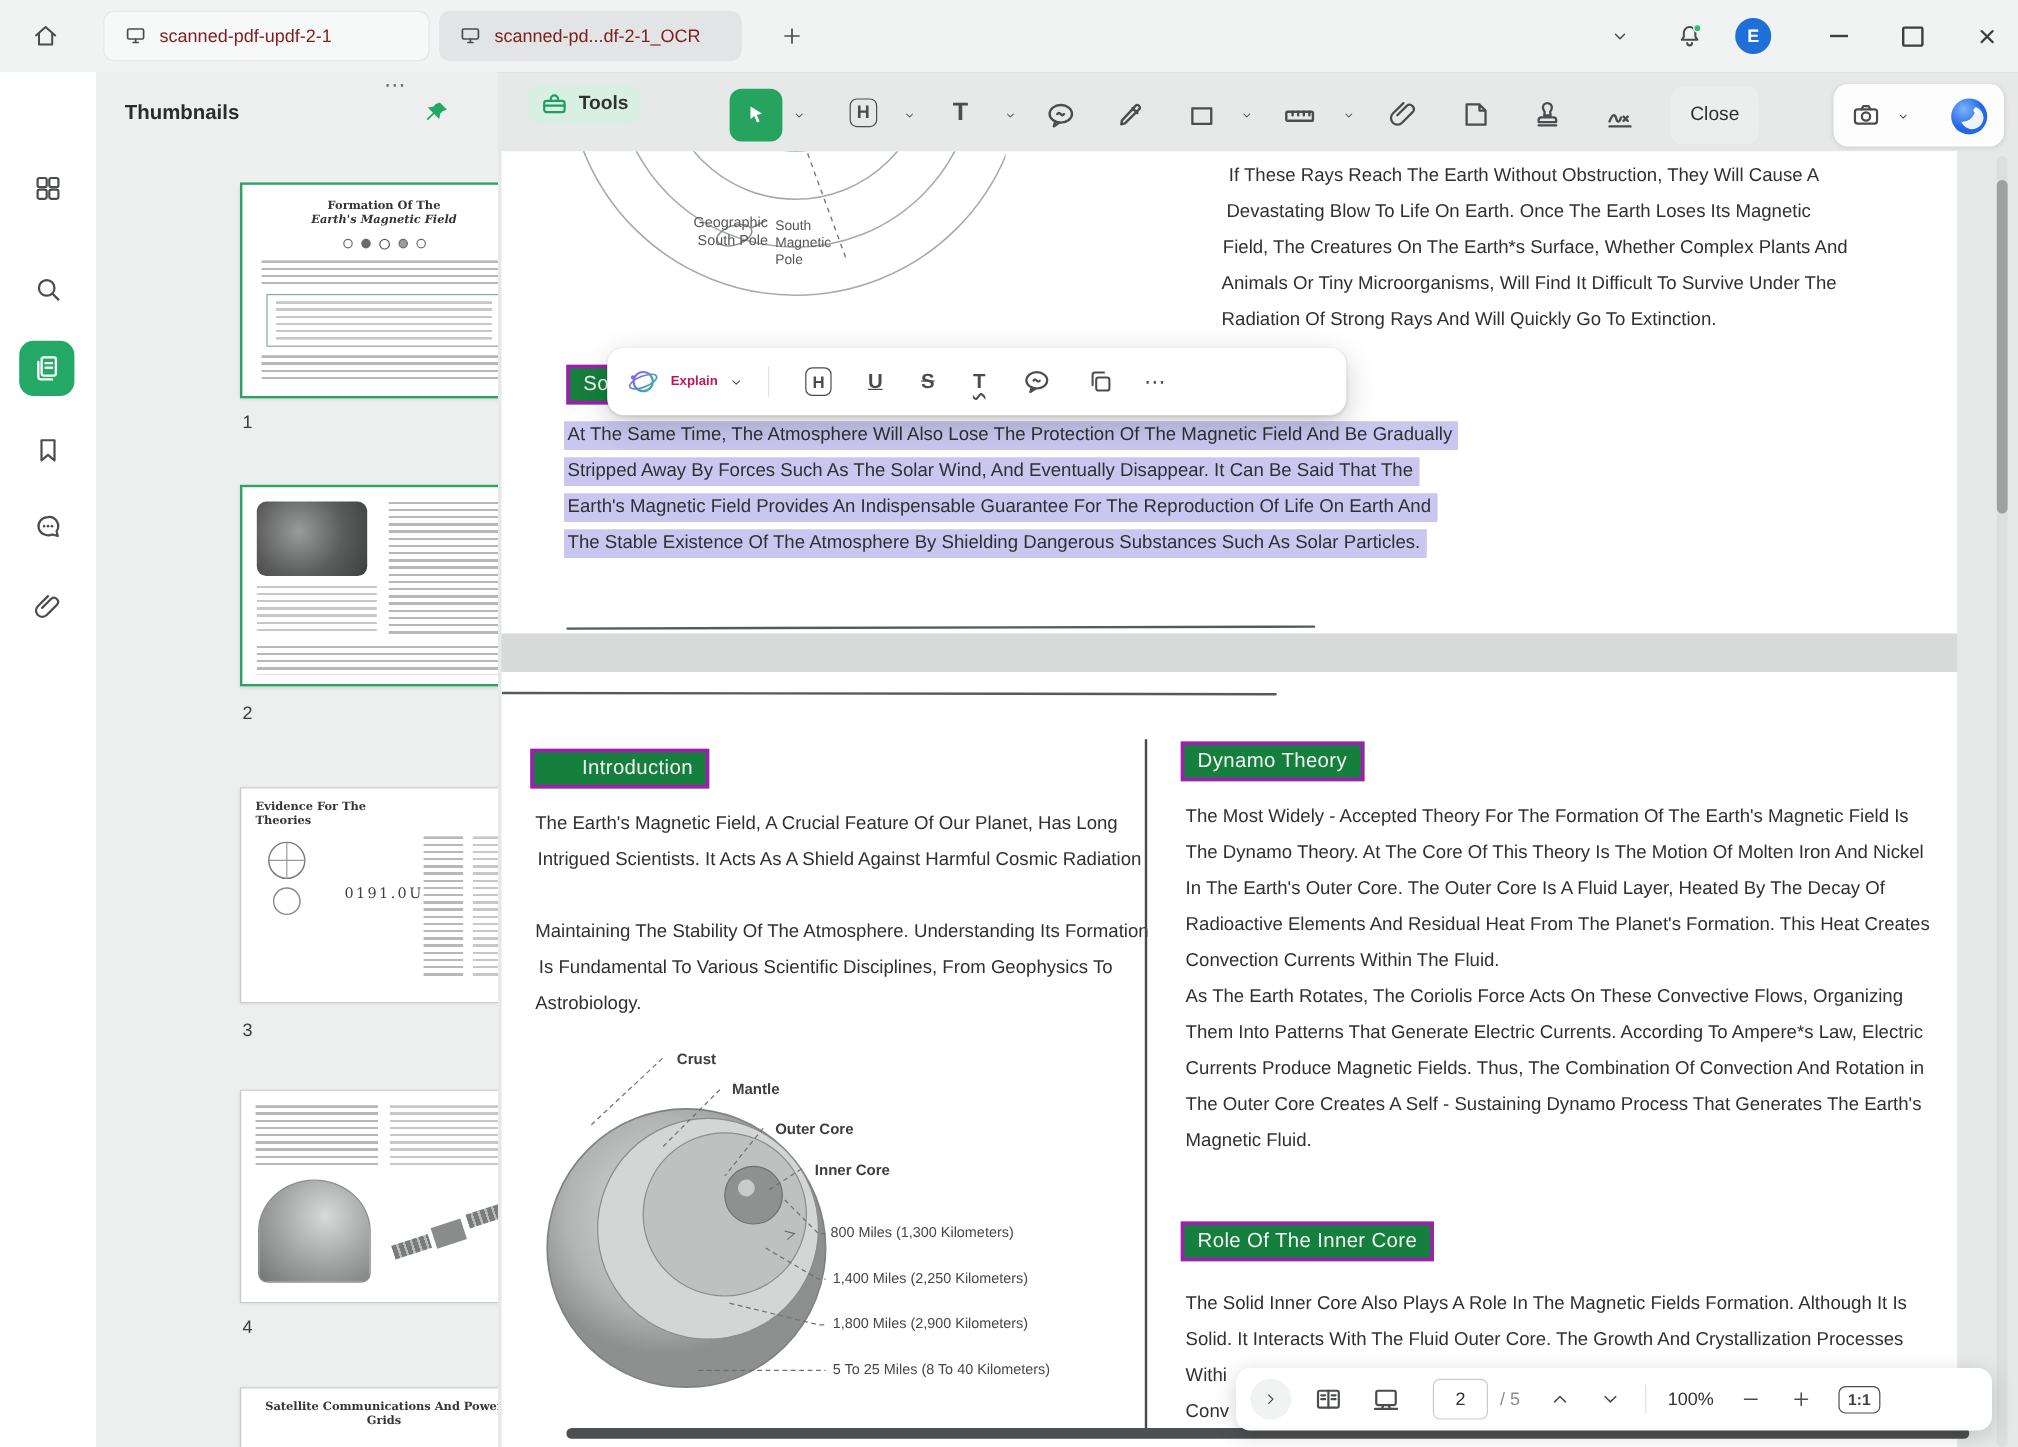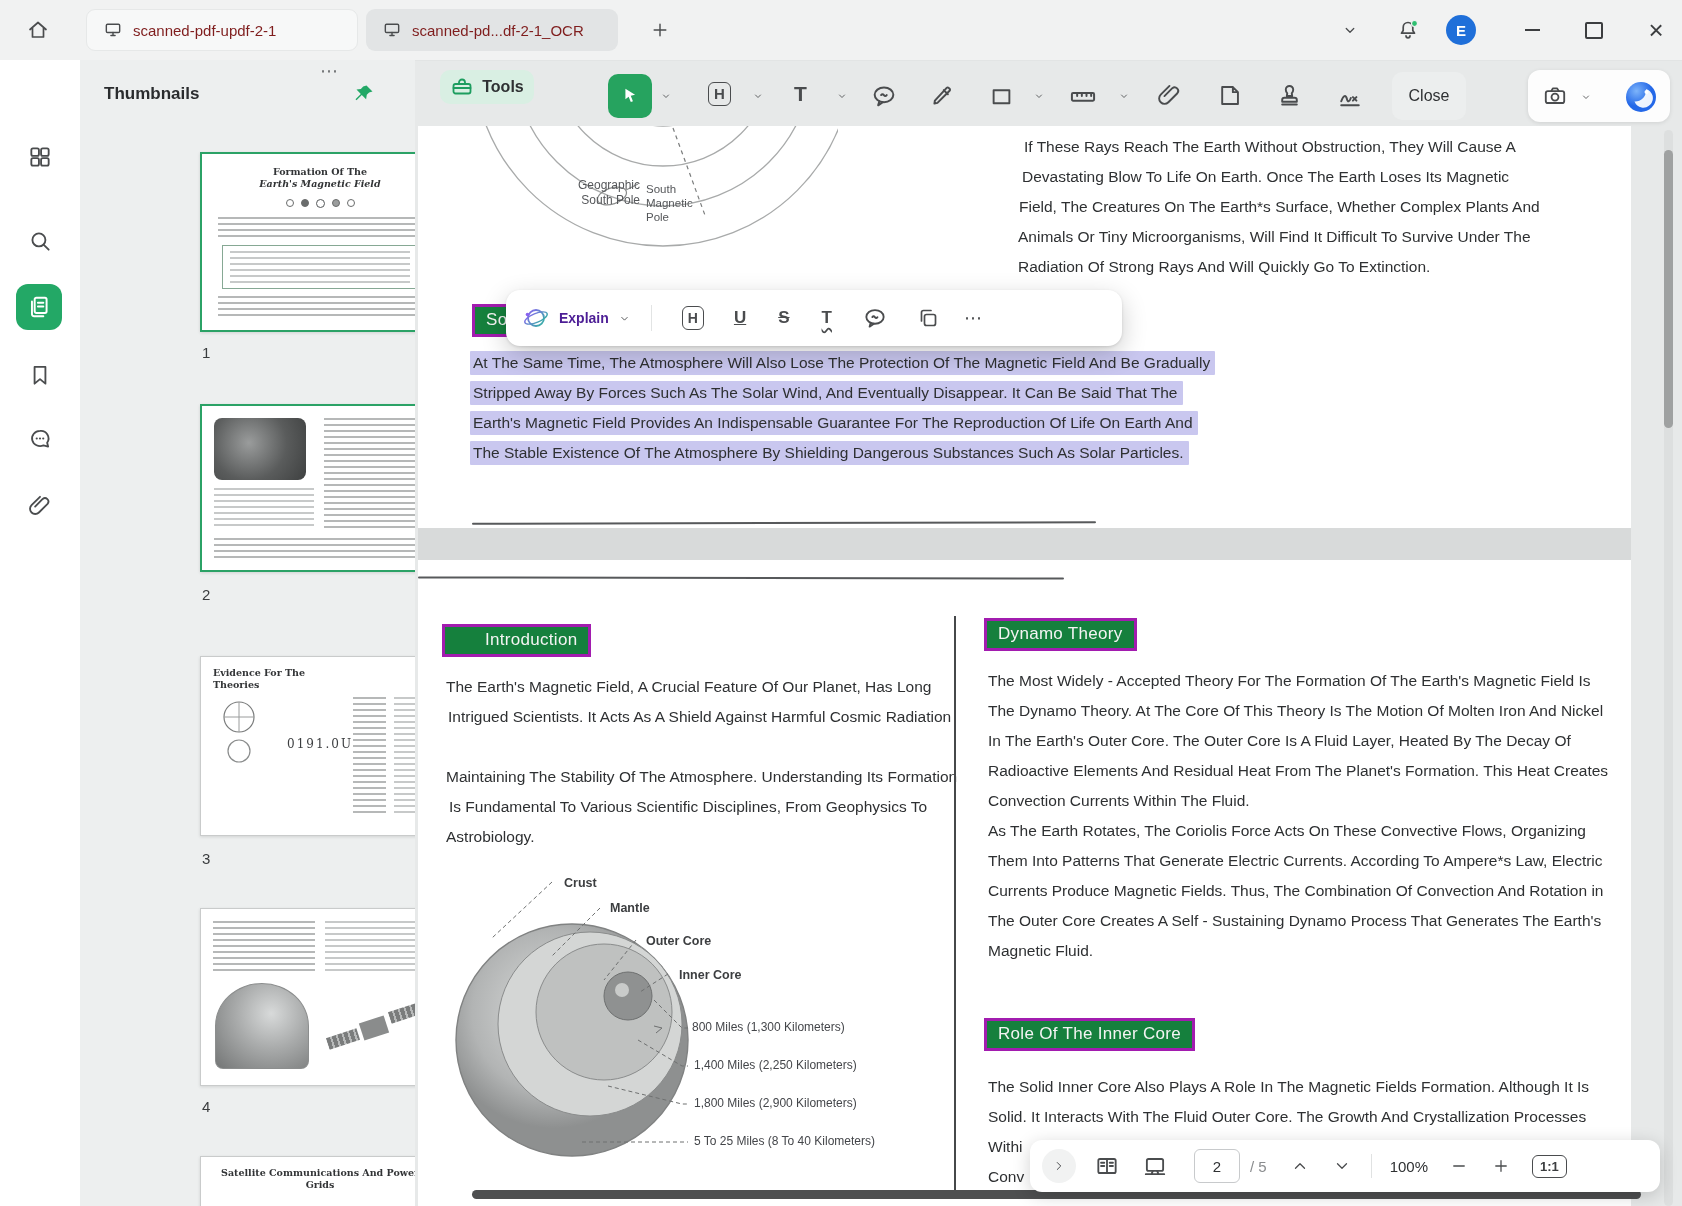--- a/index.html
+++ b/index.html
@@ -493,21 +493,21 @@
             <linearGradient id="gexp" x1="0" y1="0" x2="1" y2="1">
               <stop offset="0%" stop-color="#8a63f0"></stop>
               <stop offset="100%" stop-color="#2fb5a0"></stop>
             </linearGradient>
           </defs>
         <circle cx="14" cy="14" r="8" fill="none" stroke="url(#gexp)" stroke-width="1.8"></circle>
         <ellipse cx="14" cy="14" rx="12" ry="4.5" fill="none" stroke="url(#gexp)" stroke-width="1.4" transform="rotate(-22 14 14)"></ellipse>
         <circle cx="5.5" cy="10.5" r="1.8" fill="#8a63f0"></circle>
       </svg>
     </span>
-    <span style="font-size:14px;font-weight:700;color:#4c1d95;">Explain</span>
+    <span style="font-size:11px;font-weight:700;color:#be185d;">Explain</span>
     <span>
         <svg class="ic" width="13" height="13" viewBox="0 0 24 24">
           <path d="M7 10 l5 5 5-5"></path>
         </svg>
       </span>
   </div>
   <div style="width:1px;height:26px;background:#e2e4e4;margin:0 16px 0 20px;"></div>
   <span class="selitem boxed" style="margin:0 14px;font-size:14px;">H</span>
   <span class="selitem selltr" style="margin:0 16px;text-decoration:underline;">U</span>
   <span class="selitem selltr" style="margin:0 16px;text-decoration:line-through;">S</span>

